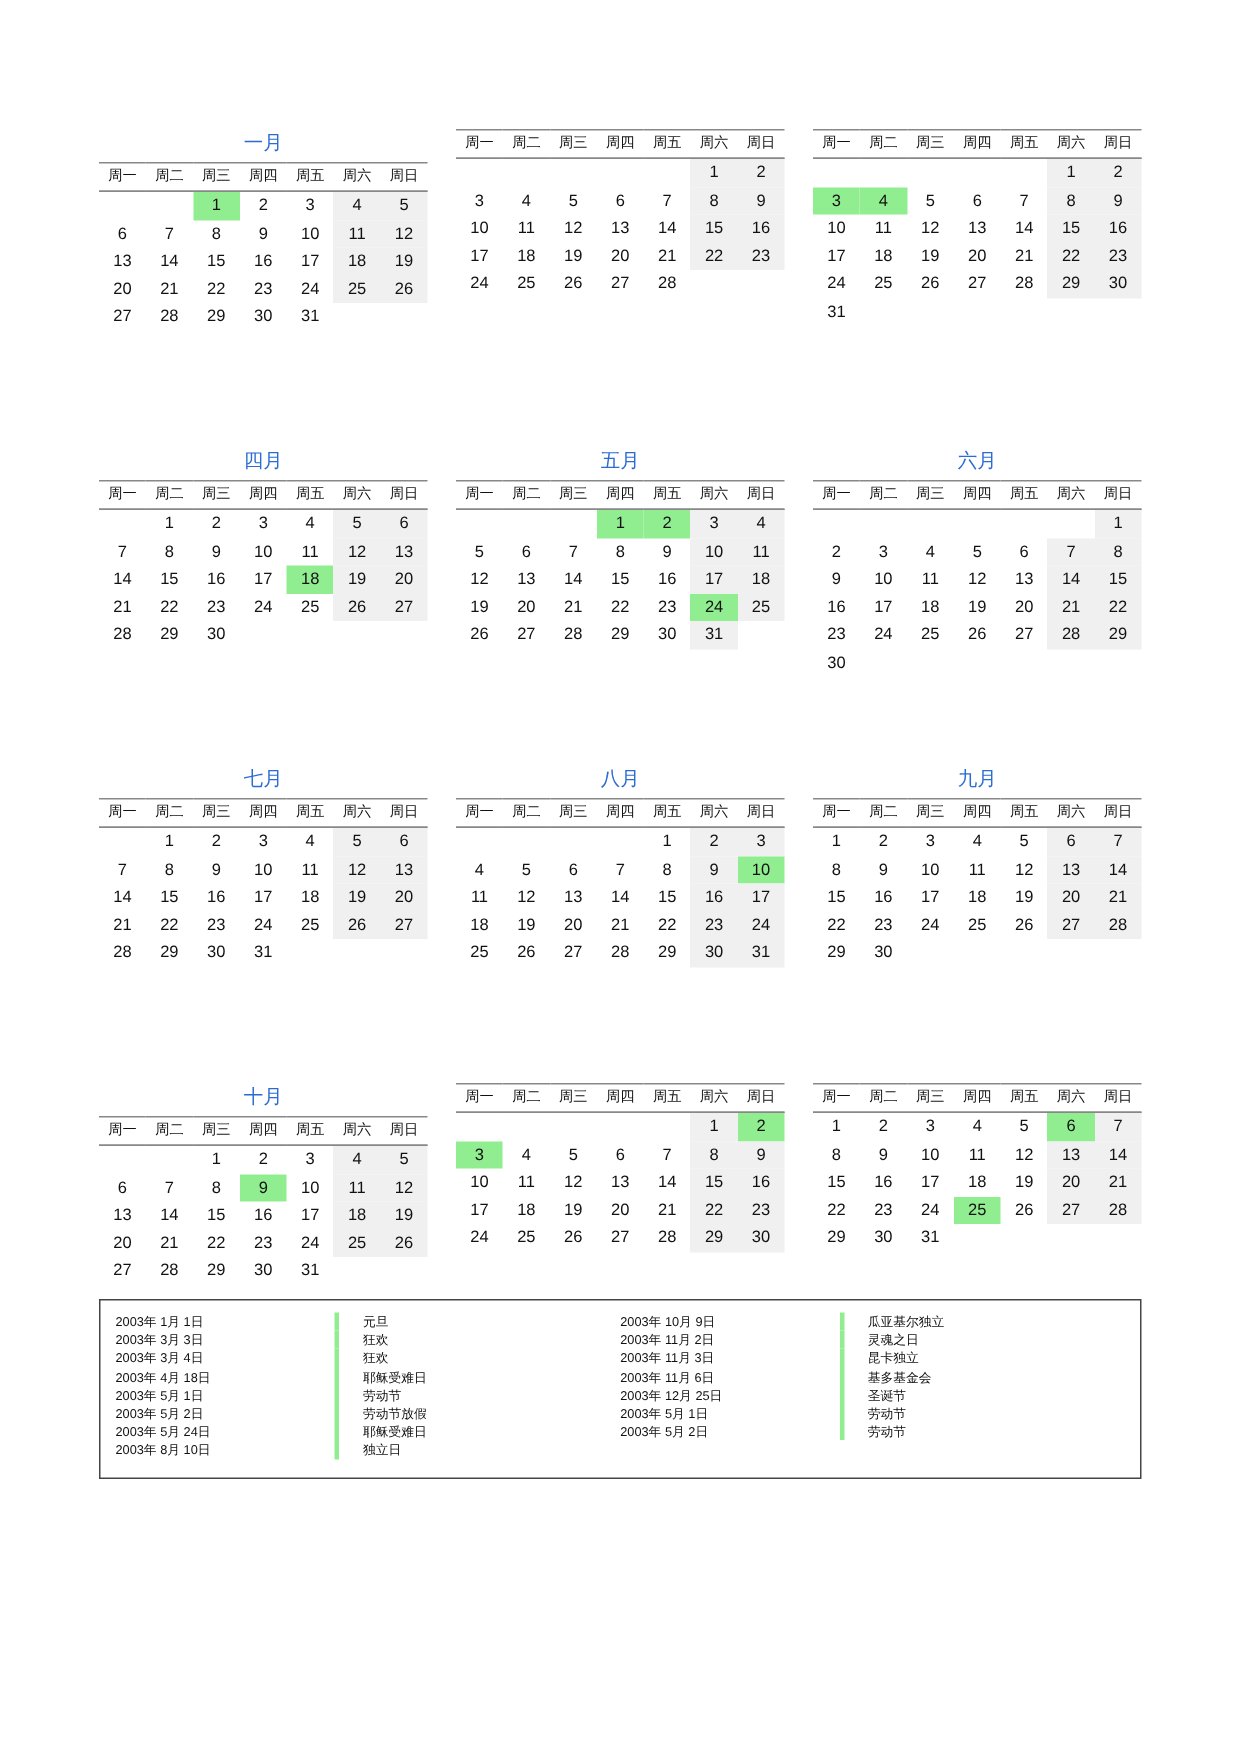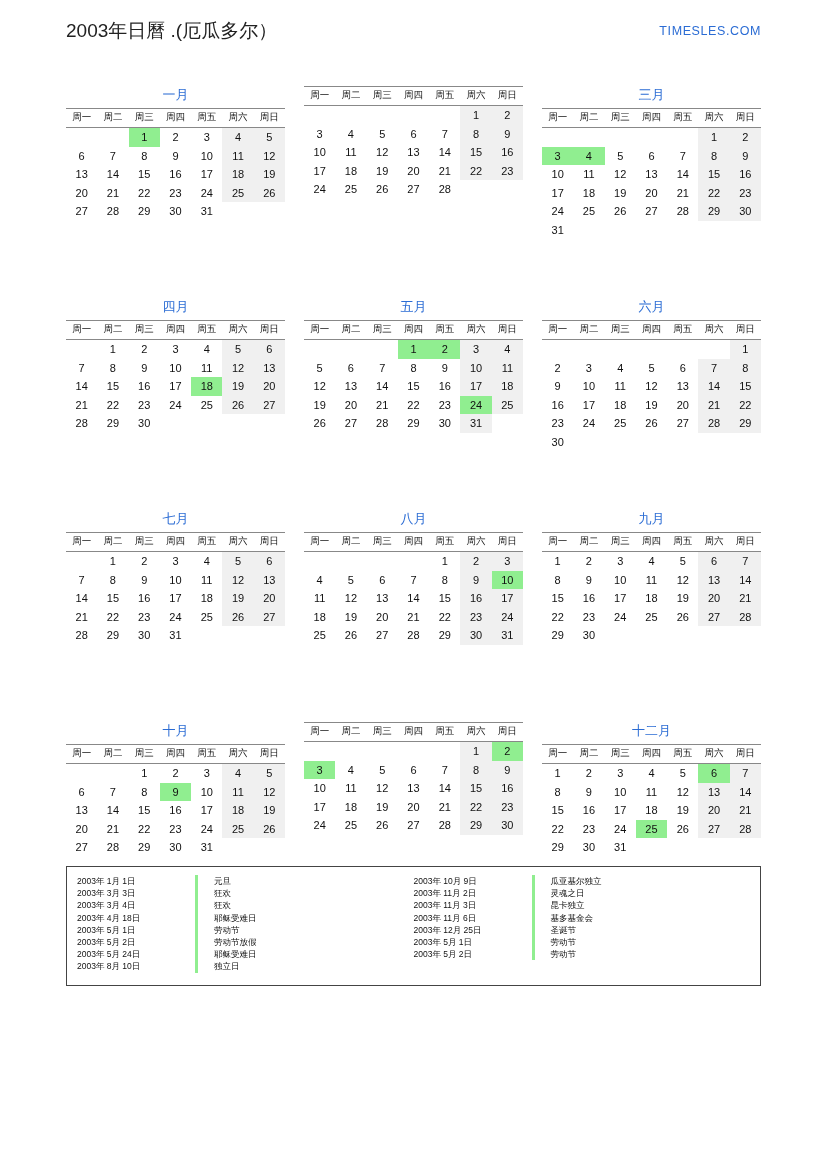--- a/index.html
+++ b/index.html
@@ -103,20 +103,21 @@
     border: 1px solid #444;
     box-sizing: border-box;
     padding: 8px 10px;
   }
   .legend-cols {
     display: flex;
   }
   .legend-col {
     width: 50%;
     display: flex;
+    gap: 28px;
   }
   .legend-dates {
     width: 118px;
   }
   .legend-names {
     flex: 1;
   }
   .legend-line {
     font-size: 8.5px;
     line-height: 12.2px;
@@ -130,24 +131,20 @@
     white-space: nowrap;
     border-left: 3px solid #90ee90;
     padding-left: 16px;
   }
 </style>
 </head>
 <body>
 
 <div class="page">
 
-  <div class="header">
-    <div class="title">2003年日曆 .(厄瓜多尔）</div>
-    <div class="brand">TIMESLES.COM</div>
-  </div>
 
   <div class="grid" id="months-grid">
       <div class="qrow">
         <div class="month">
           <div class="month-name">一月</div>
           <table class="cal">
             <thead>
               <tr>
                 <th>周一</th>
                 <th>周二</th>
@@ -263,21 +260,20 @@
                 <td class="">26</td>
                 <td class="">27</td>
                 <td class="">28</td>
                 <td class="empty">&nbsp;</td>
                 <td class="empty">&nbsp;</td>
               </tr>
             </tbody>
           </table>
         </div>
         <div class="month">
-          <div class="month-name">三月</div>
           <table class="cal">
             <thead>
               <tr>
                 <th>周一</th>
                 <th>周二</th>
                 <th>周三</th>
                 <th>周四</th>
                 <th>周五</th>
                 <th>周六</th>
                 <th>周日</th>
@@ -853,21 +849,20 @@
                 <td class="">26</td>
                 <td class="">27</td>
                 <td class="">28</td>
                 <td class="we">29</td>
                 <td class="we">30</td>
               </tr>
             </tbody>
           </table>
         </div>
         <div class="month">
-          <div class="month-name">十二月</div>
           <table class="cal">
             <thead>
               <tr>
                 <th>周一</th>
                 <th>周二</th>
                 <th>周三</th>
                 <th>周四</th>
                 <th>周五</th>
                 <th>周六</th>
                 <th>周日</th>

